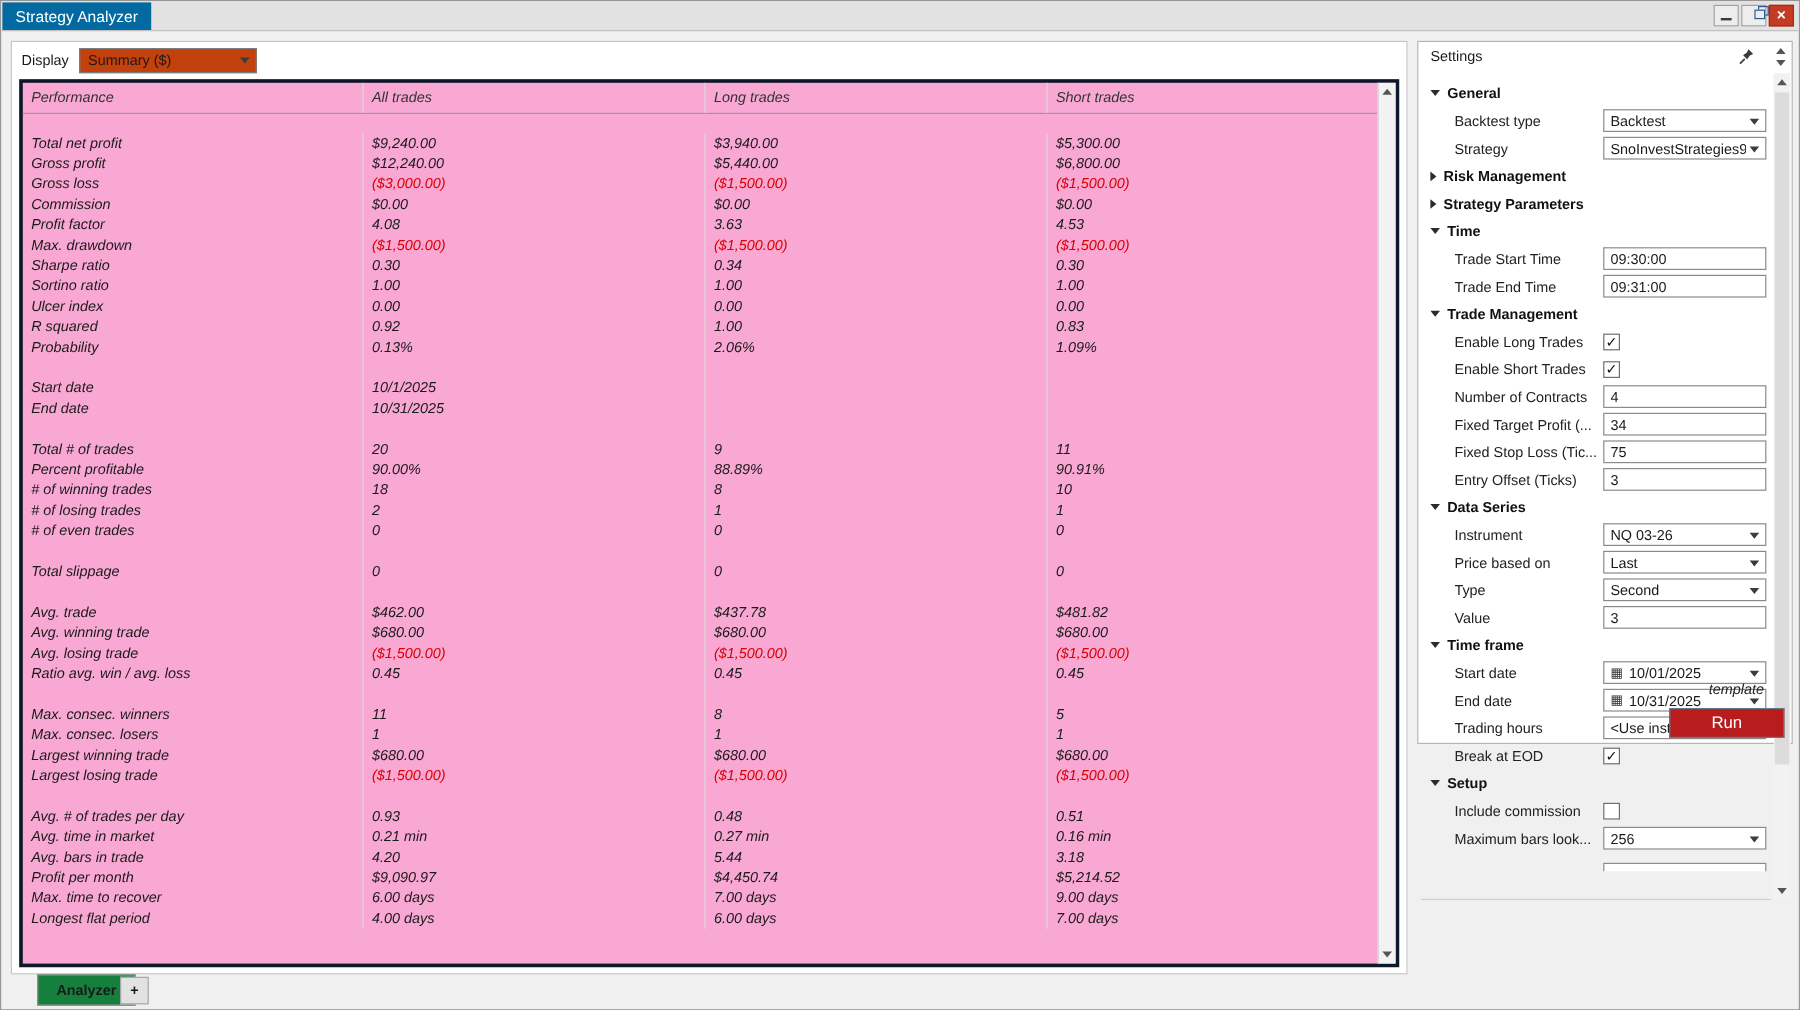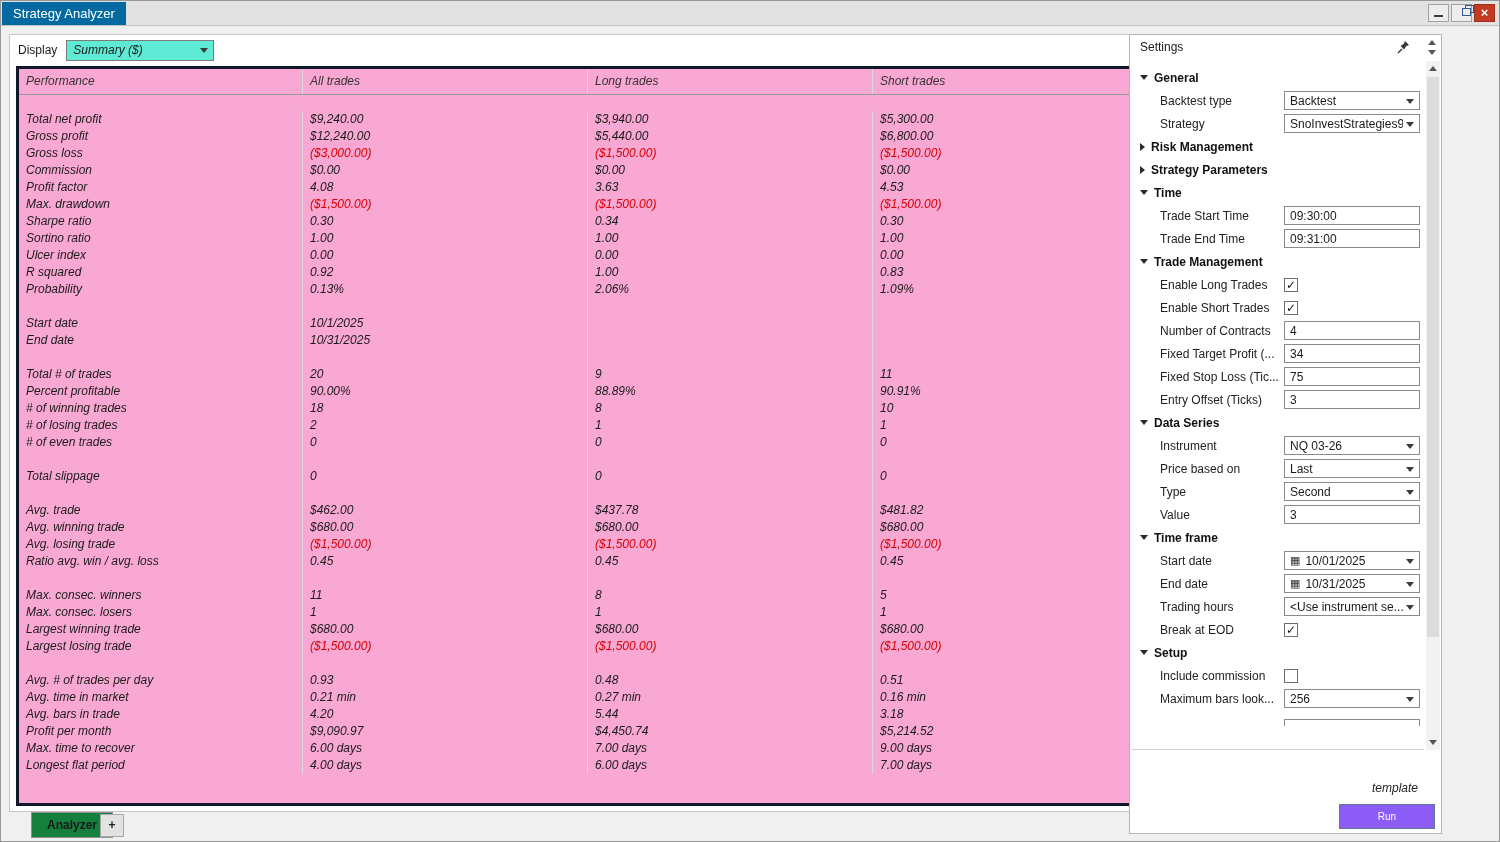--- a/index.html
+++ b/index.html
@@ -14,21 +14,21 @@
   .min-glyph { position:absolute; left:5px; bottom:4px; width:9px; height:2px; background:#3a3a3a; }
   .restore-glyph { position:relative; width:11px; height:10px; margin:3px auto 0; }
   .restore-glyph::before { content:""; position:absolute; left:3px; top:0; width:7px; height:6px; border:1px solid #2e5a8f; }
   .restore-glyph::after { content:""; position:absolute; left:0; top:3px; width:7px; height:6px; border:1px solid #2e5a8f; background:#ededed; }
   .win-btn.close { background:#c23b22; border-color:#9c2f1a; color:#fff; font-weight:bold; font-size:13px; line-height:16px; }
 
   
   .left-panel { position:absolute; left:8px; top:33px; width:1164px; height:778px; background:#fff; border:1px solid #c6c6c6; }
   .display-row { position:absolute; left:0; top:0; right:0; height:30px; display:flex; align-items:center; padding-left:8px; }
   .display-label { margin-right:9px; }
-  .display-select { position:relative; width:148px; height:21px; border:1px solid #7c7c7c; background:#5eead4; display:flex; align-items:center; padding:0 18px 0 6px;font-style:italic; }
+  .display-select { position:relative; width:148px; height:21px; border:1px solid #7c7c7c; background:#c2410c; display:flex; align-items:center; padding:0 18px 0 6px; }
   .chev { position:absolute; right:5px; top:50%; margin-top:-2px; width:0; height:0; border-left:4px solid transparent; border-right:4px solid transparent; border-top:5px solid #3c3c3c; }
 
   
   .ptable { position:absolute; left:6px; right:6px; top:31px; bottom:5px; border:3px solid #0f172a; background:#f9a8d4;font-style:italic; }
   .ptable-inner { position:absolute; left:0; top:0; right:15px; bottom:0; }
   .thead { display:grid; grid-template-columns:284px 285px 285px 1fr; height:26px; border-bottom:1px solid #9a9a9a; }
   .thead .tcell { line-height:25px; color:#333; }
   .tcell { padding-left:7px; border-right:1px solid #dadada; overflow:hidden; white-space:nowrap; }
   .tcell:last-child { border-right:none; }
   .tbody { position:absolute; left:0; right:0; top:26px; bottom:0; overflow:hidden;margin-top:16px; }
@@ -38,21 +38,21 @@
   .sb-btn { position:absolute; left:0; width:14px; height:15px; display:flex; align-items:center; justify-content:center; }
   .tri-up { width:0; height:0; border-left:4px solid transparent; border-right:4px solid transparent; border-bottom:5px solid #555; }
   .tri-dn { width:0; height:0; border-left:4px solid transparent; border-right:4px solid transparent; border-top:5px solid #555; }
 
   
   .tabbar { position:absolute; left:0; bottom:0; right:0; height:31px; }
   .tab-active { position:absolute; left:30px; top:2px; height:26px; background:#15803d; border:1px solid #8f8f8f; font-weight:bold; padding:0 15px; line-height:24px; }
   .tab-plus { position:absolute; left:99px; top:4px; width:24px; height:23px; background:#e2e2e2; border:1px solid #a8a8a8; text-align:center; line-height:21px; font-weight:bold; }
 
   
-  .settings { position:absolute; left:1128px; top:33px; width:313px; height:800px; background:#fff; border:1px solid #b5b5b5; }
+  .settings { position:absolute; left:1180px; top:33px; width:313px; height:586px; background:#fff; border:1px solid #b5b5b5; }
   .settings-header { position:absolute; left:0; top:0; right:0; height:25px; }
   .settings-title { position:absolute; left:10px; top:5px; }
   .pin { position:absolute; right:31px; top:5px; width:13px; height:14px; }
   .spinner { position:absolute; right:3px; top:2px; width:13px; }
   .spin-btn { width:13px; height:10px; display:flex; align-items:center; justify-content:center; }
   .settings-content { position:absolute; left:2px; right:17px; top:26px; height:689px; overflow:hidden; border-bottom:1px solid #cfcfcf; padding-top:5px; }
   .sec-header { height:23px; display:flex; align-items:center; padding-left:8px; font-weight:bold; color:#111; }
   .tri { margin-right:6px; }
   .tri.right { width:0; height:0; border-top:4px solid transparent; border-bottom:4px solid transparent; border-left:5px solid #2b2b2b; }
   .tri.down  { width:0; height:0; border-left:4px solid transparent; border-right:4px solid transparent; border-top:5px solid #2b2b2b; }
@@ -62,21 +62,21 @@
   .ctl-box { position:relative; height:19px; border:1px solid #8a8a8a; background:#fff; display:flex; align-items:center; padding:0 16px 0 5px; }
   .ctl-box.text { padding-right:5px; }
   .ctl-box .val { flex:1; overflow:hidden; white-space:nowrap; }
   .cal { margin-right:5px; font-size:11px; color:#333; flex:none; }
   .cb { width:14px; height:14px; border:1px solid #6e6e6e; background:#fff; display:flex; align-items:center; justify-content:center; font-size:12px; font-weight:bold; color:#111; }
   .clipped-row { height:9px; overflow:hidden; }
   .settings-scroll { position:absolute; right:1px; top:26px; width:14px; height:689px; background:#f2f2f2; }
   .settings-scroll .thumb { position:absolute; left:1px; top:16px; width:12px; height:560px; background:#dcdcdc; }
   .settings-footer { position:absolute; left:0; right:0; bottom:0; height:62px; }
   .template-label { position:absolute; right:23px; bottom:38px; font-style:italic; color:#222; }
-  .run-btn { position:absolute; right:6px; bottom:4px; width:96px; height:25px; background:#8b5cf6; border:1px solid #64788d; color:#fff; font-size:10px; text-align:center; line-height:23px; }
+  .run-btn { position:absolute; right:6px; bottom:4px; width:96px; height:25px; background:#b91c1c; border:1px solid #64788d; color:#fff; font-size:14px; text-align:center; line-height:23px; }
 </style>
 </head>
 <body>
 
 <div class="window">
 
   <div class="titlebar">
     <div class="title-tab">
       <span>Strategy Analyzer</span>
     </div>

